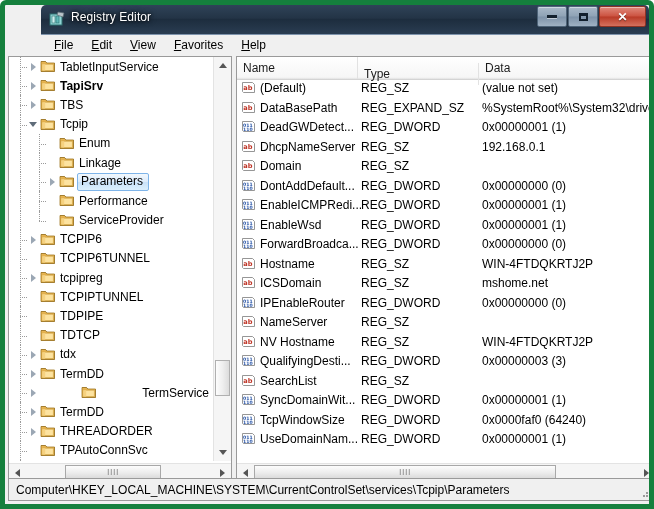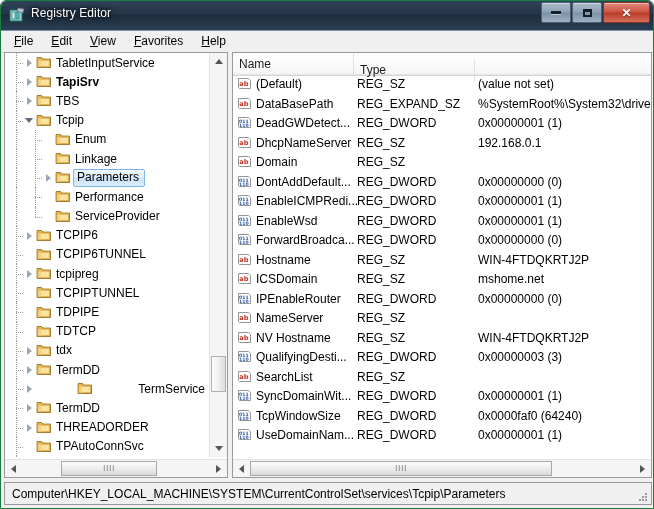--- a/index.html
+++ b/index.html
@@ -7,23 +7,24 @@
     width: 654px; height: 509px;
     overflow: hidden;
     background: #fff;
     font-family: "Liberation Sans", sans-serif;
   }
   .window {
     position: relative;
     width: 654px; height: 509px;
     box-sizing: border-box;
     background: #f0f0f0;
-    border: 1px solid #15803d;
+    border: 5px solid #15803d;
     border-radius: 6px 6px 0 0;
     overflow: hidden;
+    padding-left: 36px;
   }
   
   .titlebar {
     position: relative;
     height: 29px;
     background: linear-gradient(to bottom, #2f4358 0%, #233446 45%, #1d2d3e 50%, #2a3d52 100%);
     border-radius: 5px 5px 0 0;
     border-bottom: 1px solid #7d93ac;
   }
   .title-icon {
@@ -650,20 +651,21 @@
         </div>
       </div>
     </div>
 
     <div class="splitter"></div>
 
     <div class="pane list-pane">
       <div class="hdr">
         <div class="hdr-cell" style="left:0;width:121px;text-align:right;">Name</div>
         <div class="hdr-cell" style="left:121px;width:121px;margin-top:6px;">Type</div>
+        <div class="hdr-cell" style="left:242px;width:176px;border-right:none;">Data</div>
       </div>
 
       <div class="list-clip" id="listbody">
           <div class="lrow">
             <span class="c-ico"><svg width="15" height="15" viewBox="0 0 15 15">
                 <path d="M1.5 1.5 h10 l2 2 v8 h-11 l-1 -1 z" fill="#ffffff" stroke="#8a8a8a" stroke-width="0.9"></path>
                 <text x="2.3" y="8.6" font-family="DejaVu Sans, sans-serif" font-size="6.6" font-weight="bold" fill="#c0392b">ab</text>
               </svg></span>
             <span class="c-name">(Default)</span>
             <span class="c-type">REG_SZ</span>

